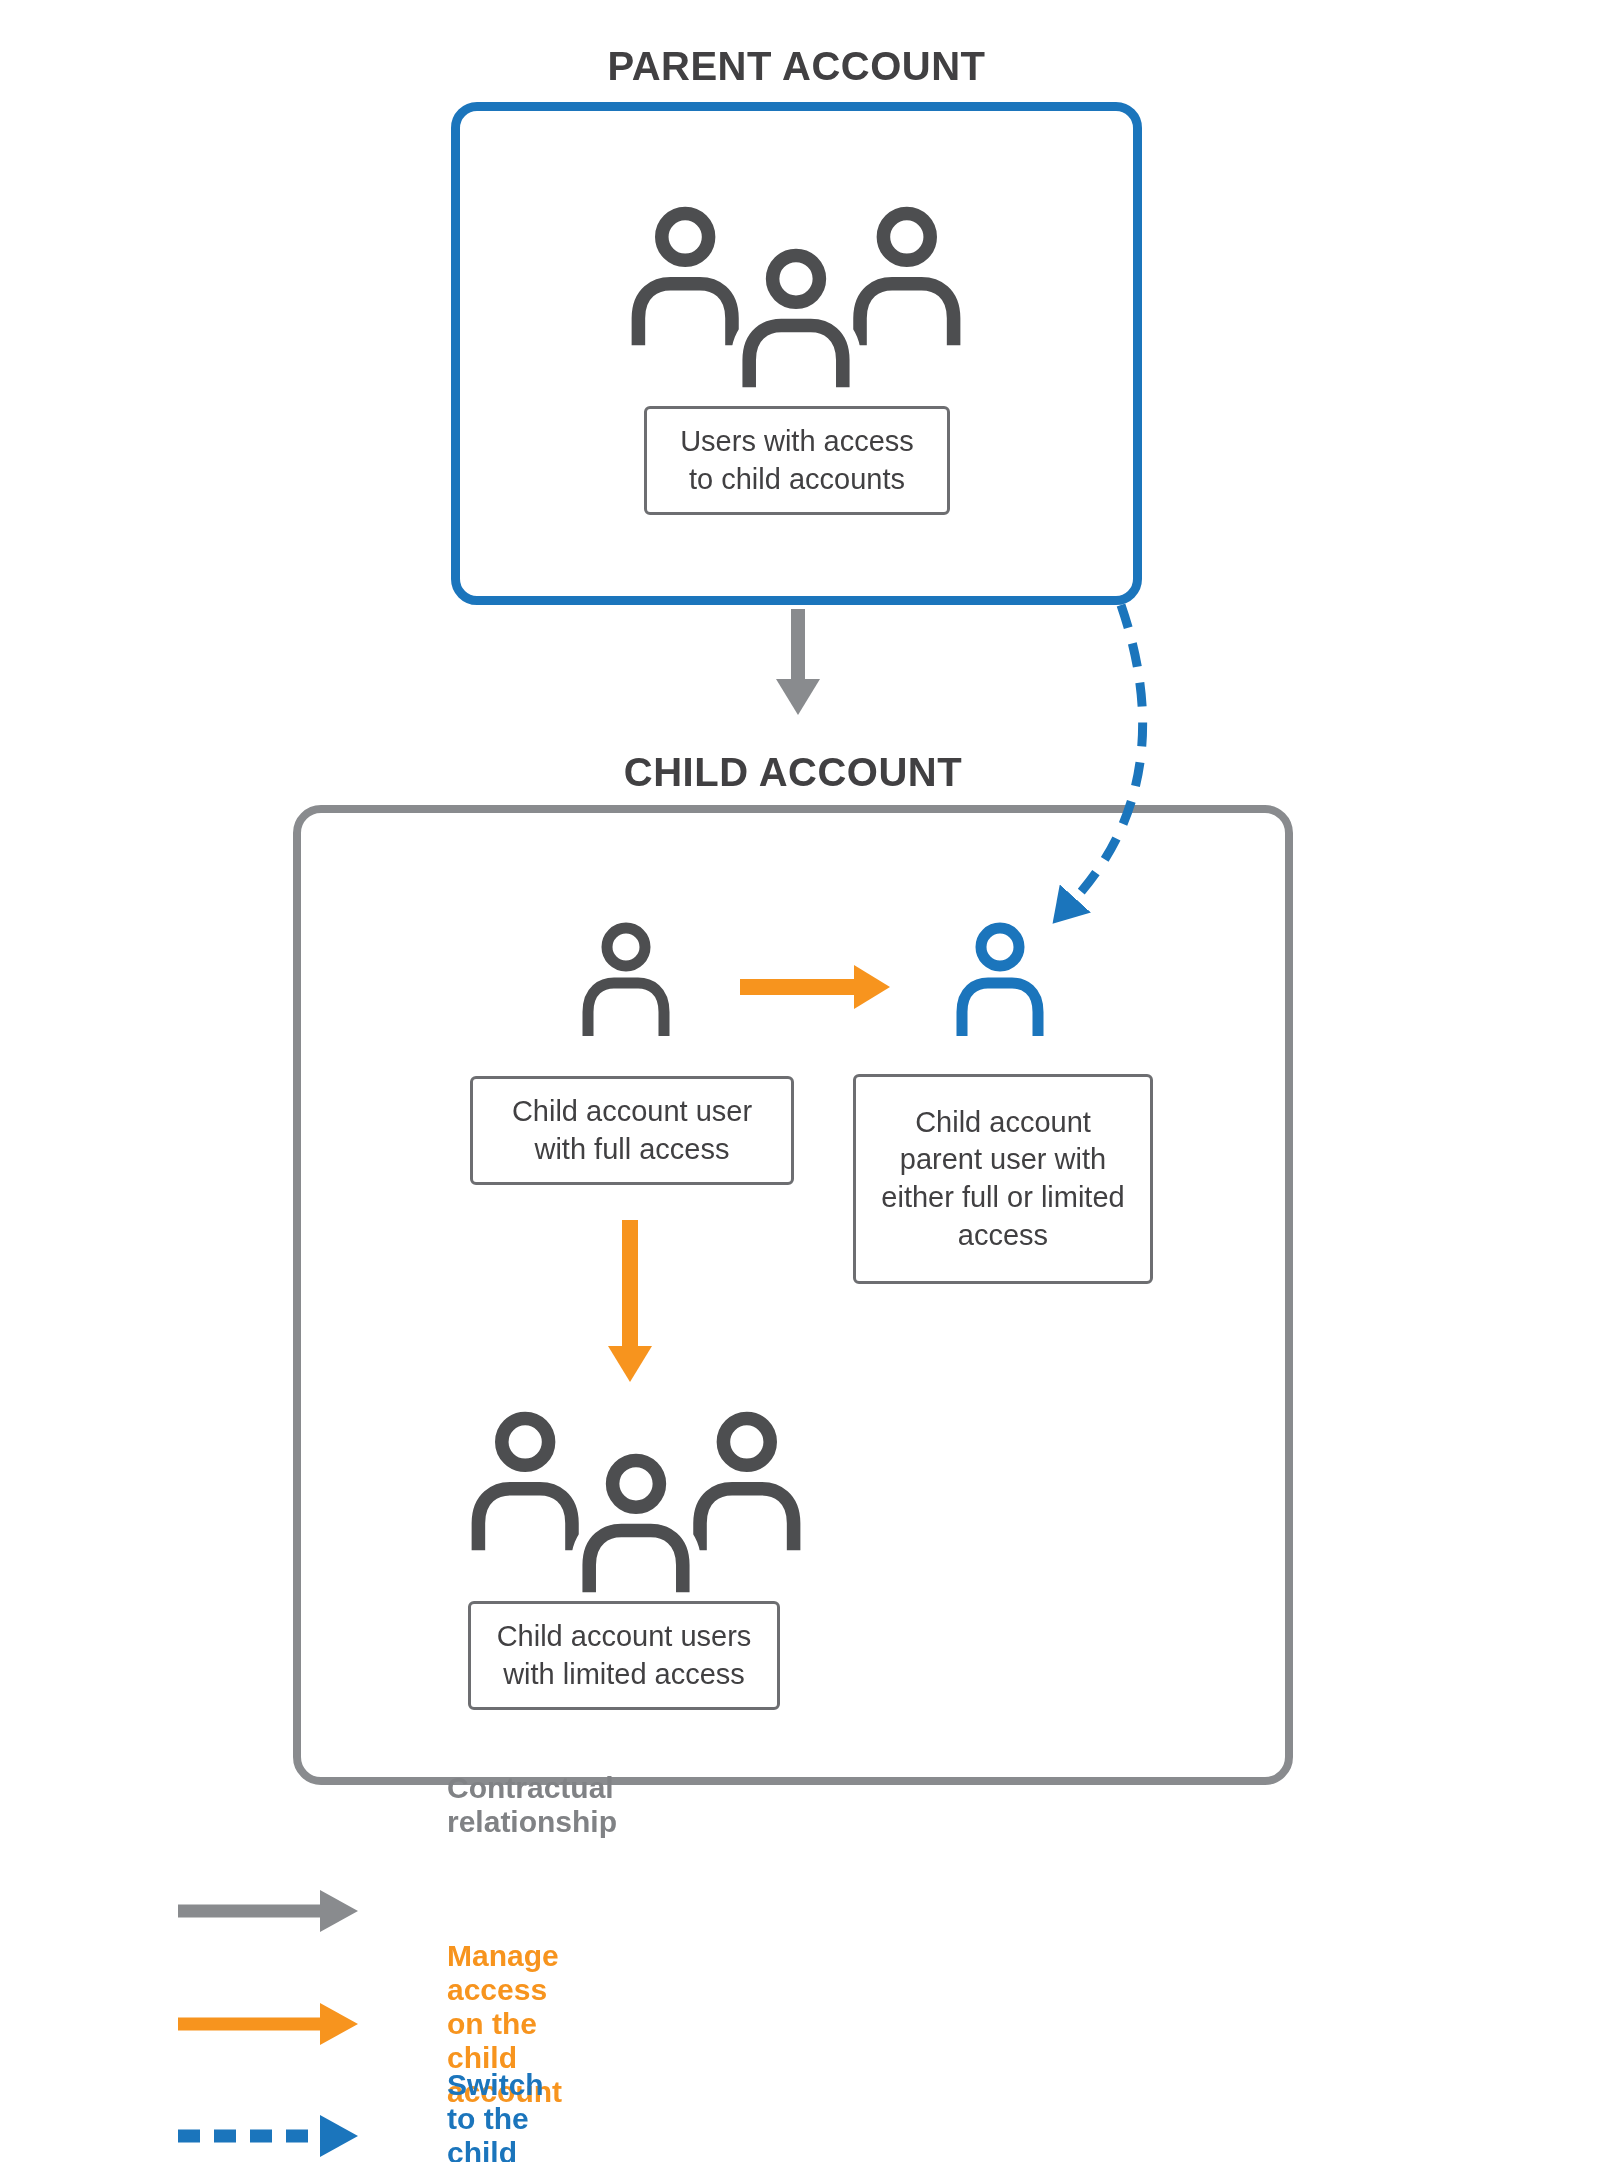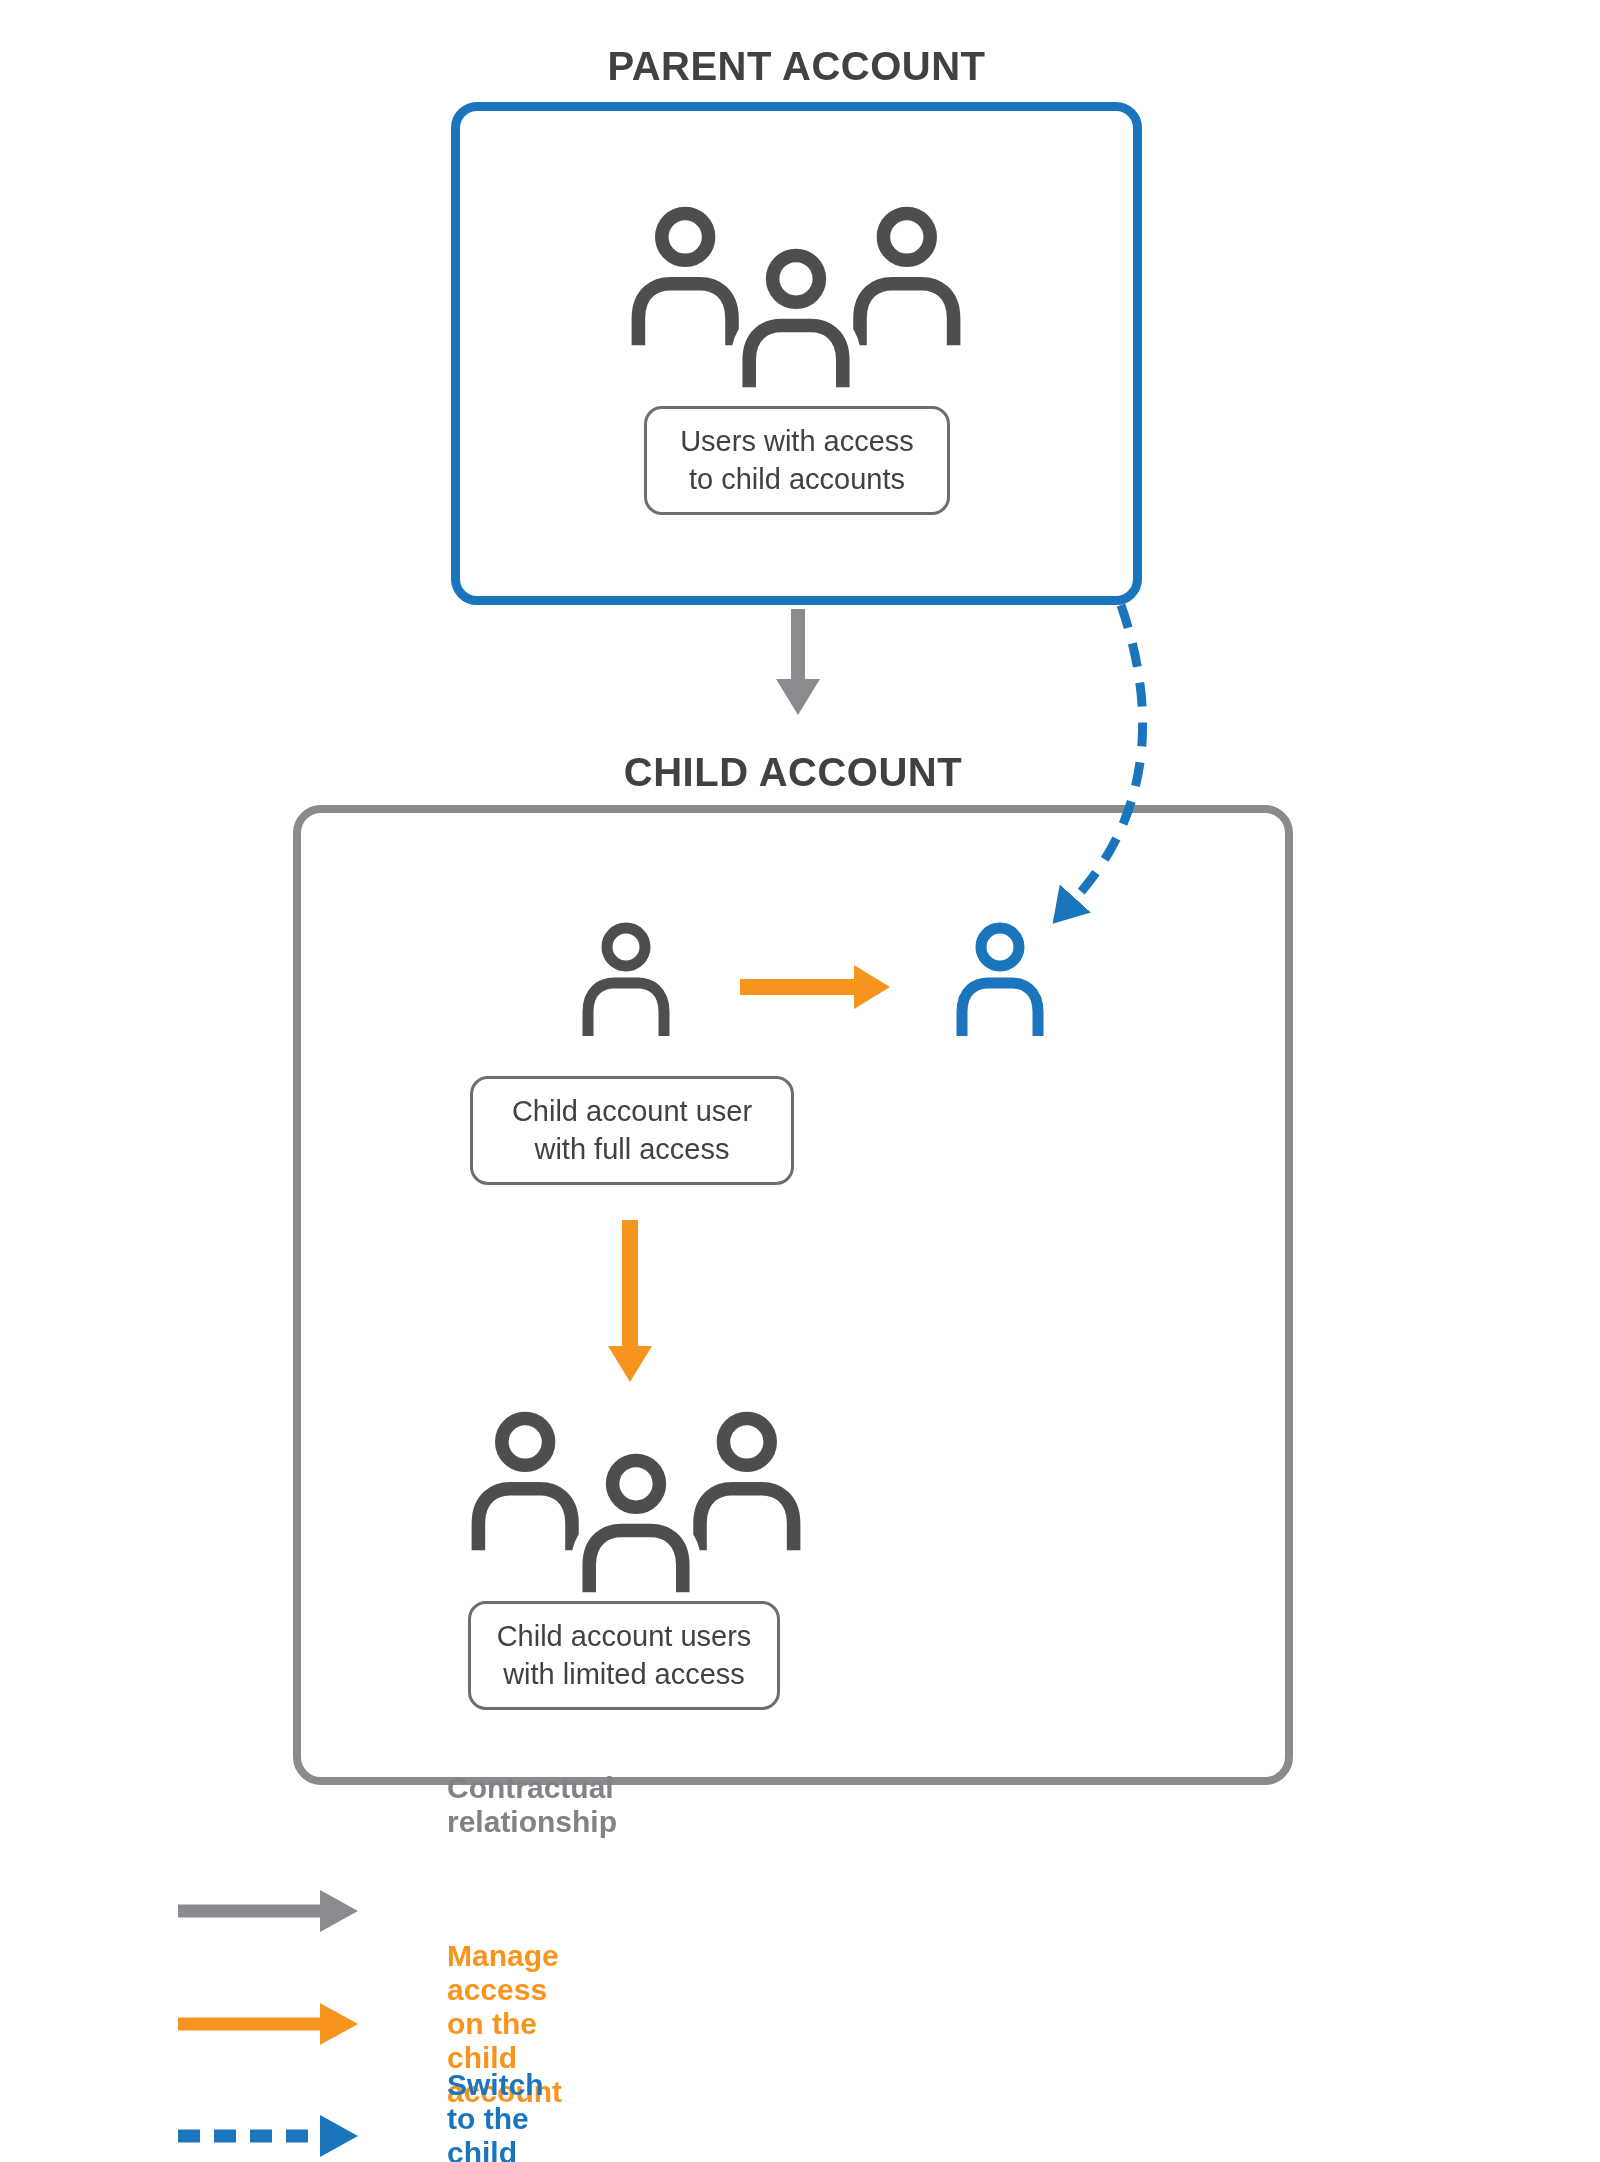--- a/index.html
+++ b/index.html
@@ -12,21 +12,21 @@
     position:absolute;font-weight:700;font-size:40px;color:#414042;
     text-align:center;letter-spacing:0.5px;
   }
   .frame{
     position:absolute;box-sizing:border-box;background:#ffffff;
   }
   .parent-frame{border:9px solid #1b75bc;border-radius:26px;}
   .child-frame{border:8px solid #898b8e;border-radius:28px;}
   .label-box{
     position:absolute;box-sizing:border-box;border:3px solid #6d6e71;
-    border-radius:18px;background:#ffffff;color:#414042;font-size:29px;
+    border-radius:6px;background:#ffffff;color:#414042;font-size:29px;
     line-height:1.3;text-align:center;display:flex;align-items:center;
     justify-content:center;padding:14px 18px;z-index:3;
   }
   .legend-label{
     position:absolute;font-weight:700;font-size:30px;display:flex;
     align-items:center;height:42px;
   }
   .lg-gray{color:#808285;}
   .lg-orange{color:#f7941e;}
   .lg-blue{color:#1b75bc;}
@@ -97,20 +97,21 @@
     <line x1="4" y1="30" x2="120" y2="30" stroke="#f7941e" stroke-width="16" marker-end="url(#mOrR)"></line>
   </svg>
 
   <svg class="abs" style="left:940px;top:920px;" width="120" height="124" viewBox="0 0 120 124">
     <circle cx="60" cy="27" r="19" fill="none" stroke="#1b75bc" stroke-width="11"></circle>
     <path d="M 22,116 L 22,92 C 22,70 36,63 48,63 L 72,63 C 84,63 98,70 98,92 L 98,116" fill="none" stroke="#1b75bc" stroke-width="11" stroke-linejoin="round"></path>
   </svg>
 
   <div class="label-box" style="left:470px;top:1076px;width:324px;min-height:104px;">Child account user with full access</div>
 
+  <div class="label-box" style="left:853px;top:1074px;width:300px;min-height:210px;">Child account parent user with either full or limited access</div>
 
   <svg class="abs" style="left:600px;top:1218px;" width="60" height="178">
     <defs>
       <marker id="mOrD" viewBox="0 0 36 44" markerWidth="36" markerHeight="44" refX="2" refY="22" orient="auto" markerUnits="userSpaceOnUse">
         <path d="M0,0 L36,22 L0,44 Z" fill="#f7941e"></path>
       </marker>
     </defs>
     <line x1="30" y1="2" x2="30" y2="130" stroke="#f7941e" stroke-width="16" marker-end="url(#mOrD)"></line>
   </svg>
 

